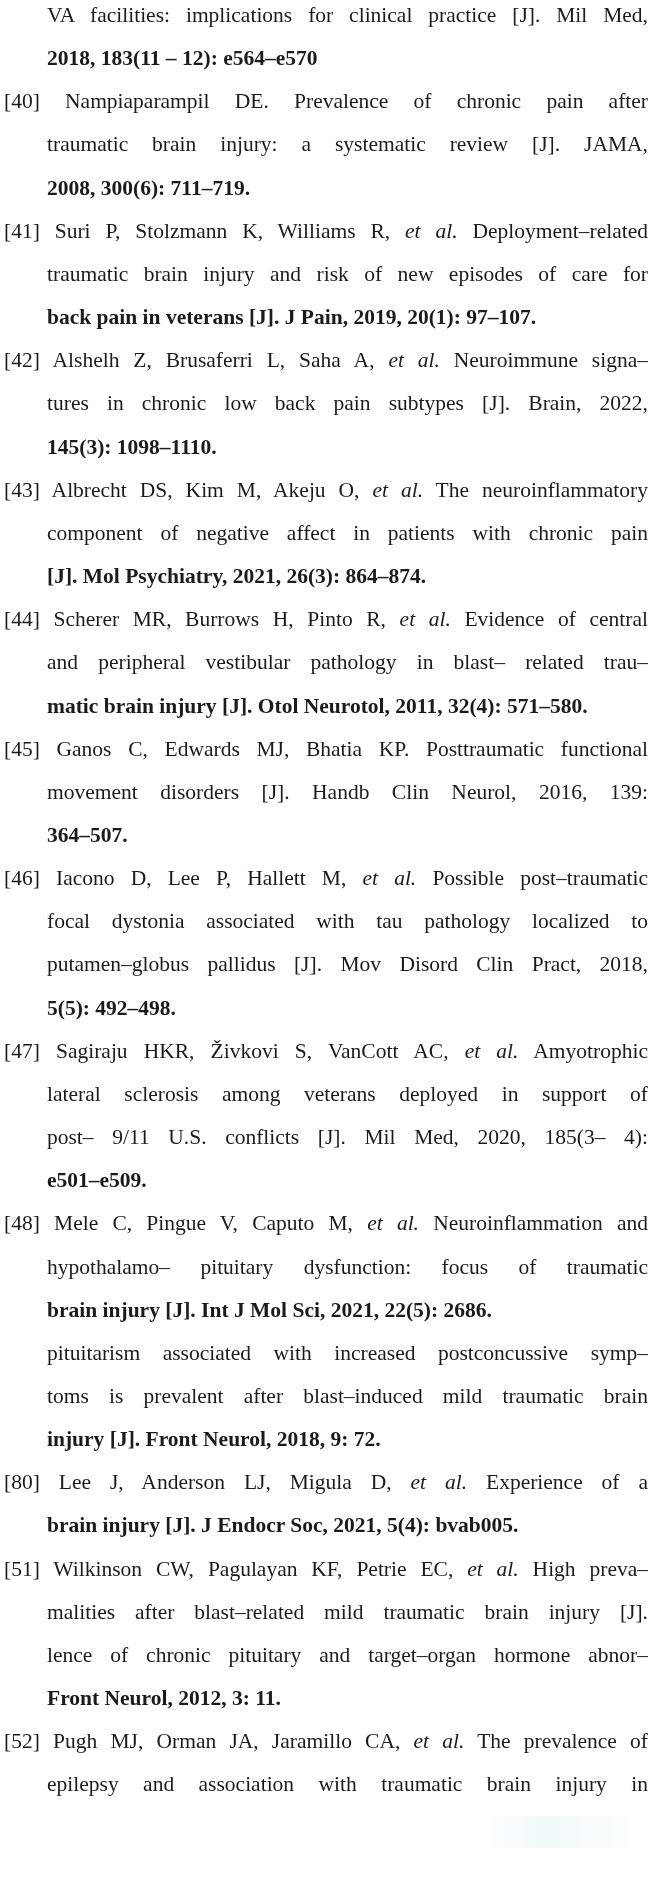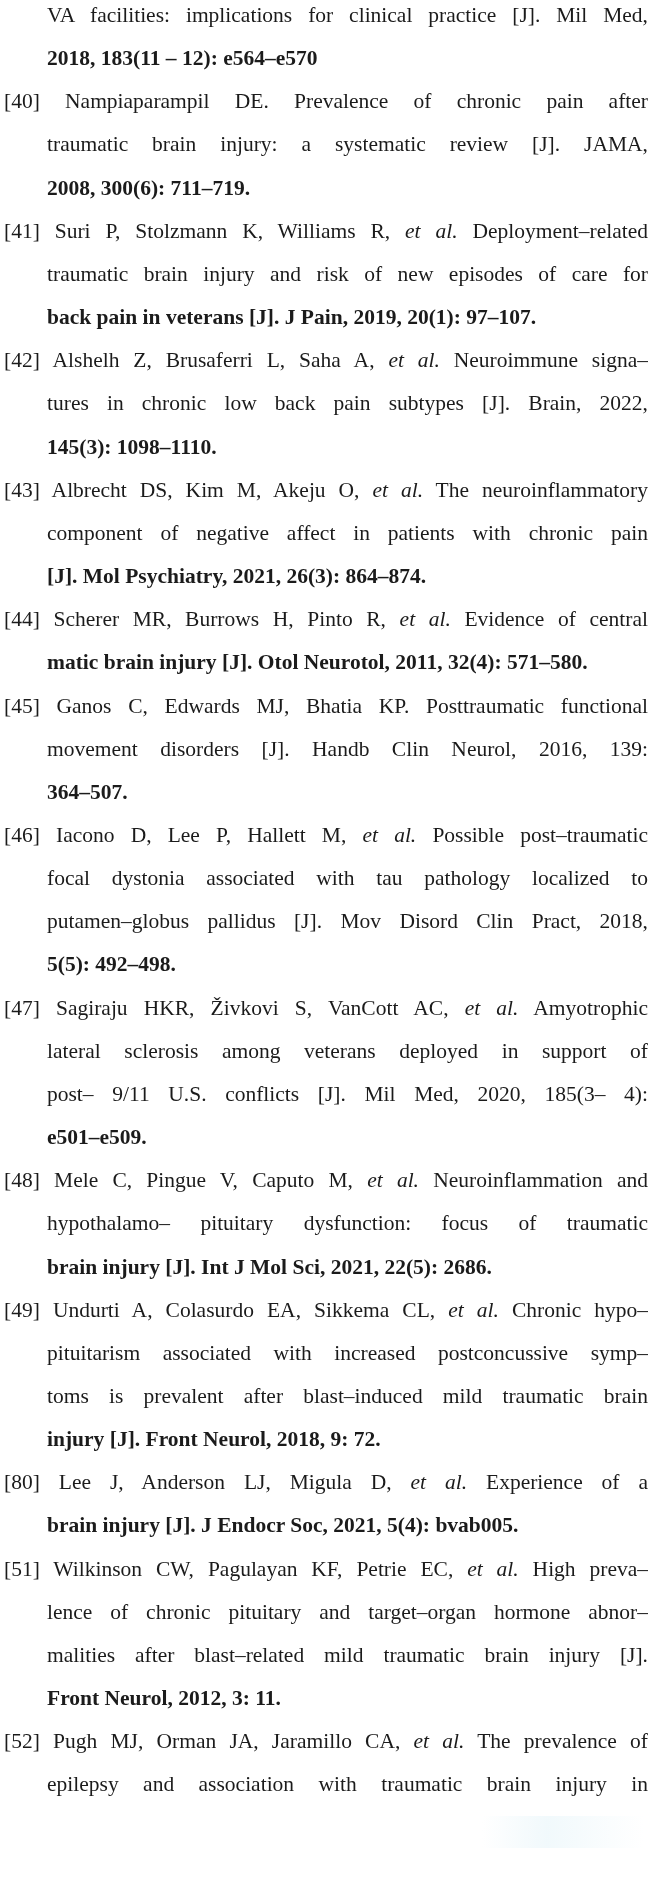--- a/index.html
+++ b/index.html
@@ -78,20 +78,21 @@
       <div class="line"><span class="ref-text">tures in chronic low back pain subtypes [J]. Brain, 2022,</span></div>
       <div class="line endline"><span class="ref-text">145(3): 1098–1110.</span></div>
     </div>
     <div class="ref">
       <div class="line first"><span class="ref-label">[43]</span> <span class="ref-text">Albrecht DS, Kim M, Akeju O, <i>et al.</i> The neuroinflammatory</span></div>
       <div class="line"><span class="ref-text">component of negative affect in patients with chronic pain</span></div>
       <div class="line endline"><span class="ref-text">[J]. Mol Psychiatry, 2021, 26(3): 864–874.</span></div>
     </div>
     <div class="ref">
       <div class="line first"><span class="ref-label">[44]</span> <span class="ref-text">Scherer MR, Burrows H, Pinto R, <i>et al.</i> Evidence of central</span></div>
+      <div class="line"><span class="ref-text">and peripheral vestibular pathology in blast– related trau–</span></div>
       <div class="line endline"><span class="ref-text">matic brain injury [J]. Otol Neurotol, 2011, 32(4): 571–580.</span></div>
     </div>
     <div class="ref">
       <div class="line first"><span class="ref-label">[45]</span> <span class="ref-text">Ganos C, Edwards MJ, Bhatia KP. Posttraumatic functional</span></div>
       <div class="line"><span class="ref-text">movement disorders [J]. Handb Clin Neurol, 2016, 139:</span></div>
       <div class="line endline"><span class="ref-text">364–507.</span></div>
     </div>
     <div class="ref">
       <div class="line first"><span class="ref-label">[46]</span> <span class="ref-text">Iacono D, Lee P, Hallett M, <i>et al.</i> Possible post–traumatic</span></div>
       <div class="line"><span class="ref-text">focal dystonia associated with tau pathology localized to</span></div>
@@ -103,33 +104,32 @@
       <div class="line"><span class="ref-text">lateral sclerosis among veterans deployed in support of</span></div>
       <div class="line"><span class="ref-text">post– 9/11 U.S. conflicts [J]. Mil Med, 2020, 185(3– 4):</span></div>
       <div class="line endline"><span class="ref-text">e501–e509.</span></div>
     </div>
     <div class="ref">
       <div class="line first"><span class="ref-label">[48]</span> <span class="ref-text">Mele C, Pingue V, Caputo M, <i>et al.</i> Neuroinflammation and</span></div>
       <div class="line"><span class="ref-text">hypothalamo– pituitary dysfunction: focus of traumatic</span></div>
       <div class="line endline"><span class="ref-text">brain injury [J]. Int J Mol Sci, 2021, 22(5): 2686.</span></div>
     </div>
     <div class="ref">
-      <div class="line first"><span class="ref-label">[49]</span> <span class="ref-text">Undurti A, Colasurdo EA, Sikkema CL, <i>et al.</i> Chronic hypo–</span></div>
       <div class="line"><span class="ref-text">pituitarism associated with increased postconcussive symp–</span></div>
       <div class="line"><span class="ref-text">toms is prevalent after blast–induced mild traumatic brain</span></div>
       <div class="line endline"><span class="ref-text">injury [J]. Front Neurol, 2018, 9: 72.</span></div>
     </div>
     <div class="ref">
       <div class="line first"><span class="ref-label">[80]</span> <span class="ref-text">Lee J, Anderson LJ, Migula D, <i>et al.</i> Experience of a</span></div>
       <div class="line endline"><span class="ref-text">brain injury [J]. J Endocr Soc, 2021, 5(4): bvab005.</span></div>
     </div>
     <div class="ref">
       <div class="line first"><span class="ref-label">[51]</span> <span class="ref-text">Wilkinson CW, Pagulayan KF, Petrie EC, <i>et al.</i> High preva–</span></div>
+      <div class="line"><span class="ref-text">malities after blast–related mild traumatic brain injury [J].</span></div>
       <div class="line"><span class="ref-text">lence of chronic pituitary and target–organ hormone abnor–</span></div>
-      <div class="line"><span class="ref-text">malities after blast–related mild traumatic brain injury [J].</span></div>
       <div class="line endline"><span class="ref-text">Front Neurol, 2012, 3: 11.</span></div>
     </div>
     <div class="ref">
       <div class="line first"><span class="ref-label">[52]</span> <span class="ref-text">Pugh MJ, Orman JA, Jaramillo CA, <i>et al.</i> The prevalence of</span></div>
       <div class="line"><span class="ref-text">epilepsy and association with traumatic brain injury in</span></div>
     </div>
   </div>
 <div class="fade-overlay"></div>
 
 </body></html>

